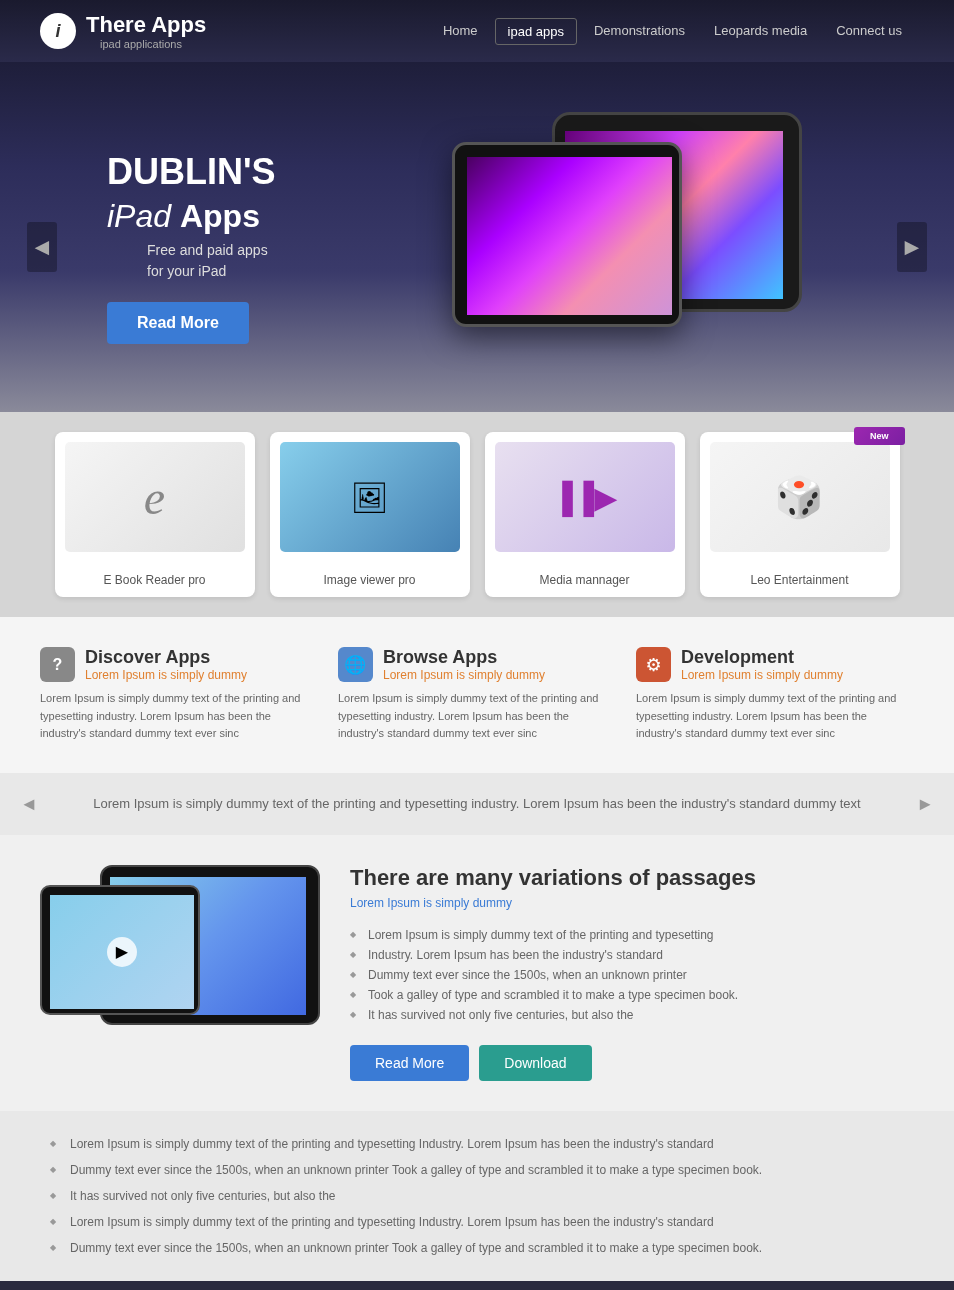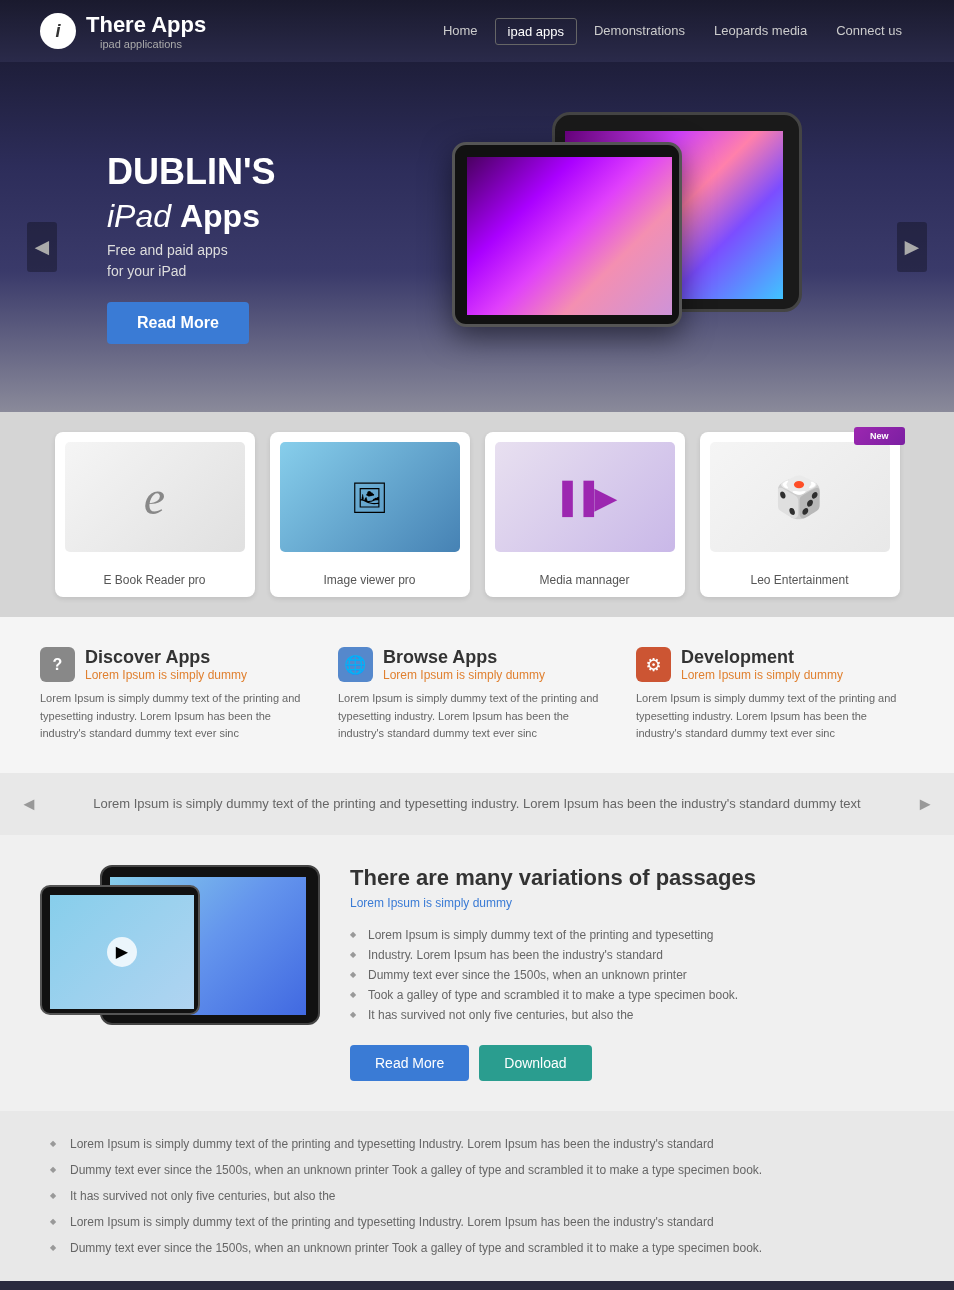--- a/index.html
+++ b/index.html
@@ -204,21 +204,21 @@
     <a href="#">Connect us</a>
   </nav>
 </header>
 
 <section class="hero">
   <div class="hero-content">
     <span class="nav-arrow nav-arrow-left">◄</span>
     <div class="hero-text">
       <h2>DUBLIN'S</h2>
       <h3><span style="font-style:italic; font-weight:300;">iPad</span> <strong style="font-weight:900;">Apps</strong></h3>
-      <p style="white-space:pre-line;">Free and paid apps
+      <p style="white-space:pre-line;margin-left:40px;">Free and paid apps
 for your iPad</p>
       <button class="btn-readmore">Read More</button>
     </div>
     <div class="hero-devices">
       <div class="device-container">
         <div class="tablet-back">
           <div class="tablet-back-screen"></div>
         </div>
         <div class="tablet-front">
           <div class="tablet-front-screen"></div>

